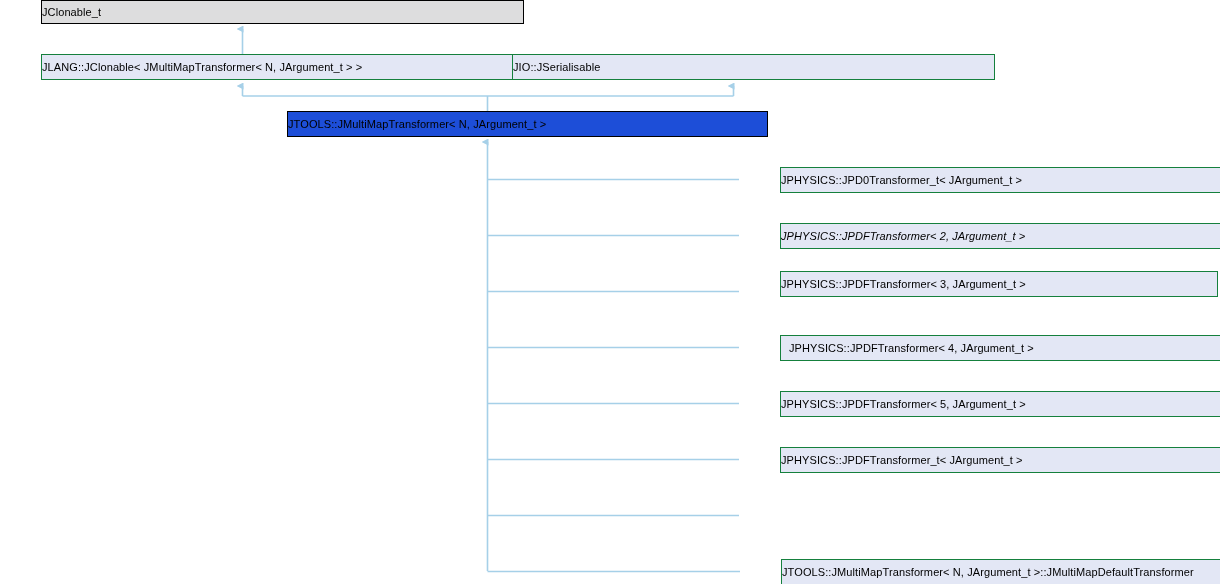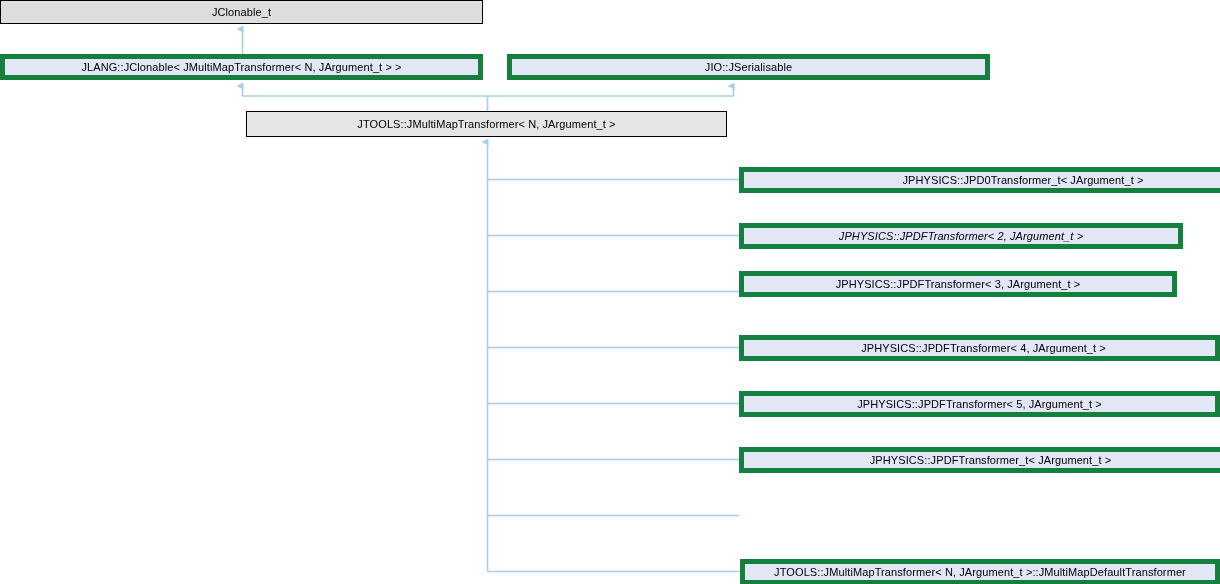--- a/index.html
+++ b/index.html
@@ -13,37 +13,37 @@
     height: 584px;
     background: #ffffff;
     font-family: "Liberation Sans", sans-serif;
     overflow: hidden;
   }
   .node {
     position: absolute;
     box-sizing: border-box;
     display: flex;
     align-items: center;
-    justify-content: center;
     font-size: 11px;
     line-height: 1.1;
     color: #000000;
     white-space: nowrap;
     letter-spacing: 0.1px;
+    margin-left: 41px;
   }
   .node.base {
     background: #ddddde;
     border: 1px solid #000000;
   }
   .node.inherit {
     background: #e3e7f5;
-    border: 5px solid #15803d;
+    border: 1px solid #15803d;
   }
   .node.current {
-    background: #e5e5e5;
+    background: #1d4ed8;
     border: 1px solid #000000;
   }
   .edges {
     position: absolute;
     left: 0;
     top: 0;
     width: 1220px;
     height: 584px;
     pointer-events: none;
   }
@@ -80,21 +80,21 @@
   </svg>
 
   <div class="node base" style="left:0px; top:0px; width:483px; height:24px;">
     <span>JClonable_t</span>
   </div>
 
   <div class="node inherit" style="left:0px; top:54px; width:483px; height:26px;">
     <span>JLANG::JClonable&lt; JMultiMapTransformer&lt; N, JArgument_t &gt; &gt;</span>
   </div>
 
-  <div class="node inherit" style="left:507px; top:54px; width:483px; height:26px;">
+  <div class="node inherit" style="left:471px; top:54px; width:483px; height:26px;">
     <span>JIO::JSerialisable</span>
   </div>
 
   <div class="node current" style="left:246px; top:111px; width:481px; height:26px;">
     <span>JTOOLS::JMultiMapTransformer&lt; N, JArgument_t &gt;</span>
   </div>
 
   <div class="node inherit" style="left:739px; top:167px; width:568px; height:26px;">
     <span>JPHYSICS::JPD0Transformer_t&lt; JArgument_t &gt;</span>
   </div>

